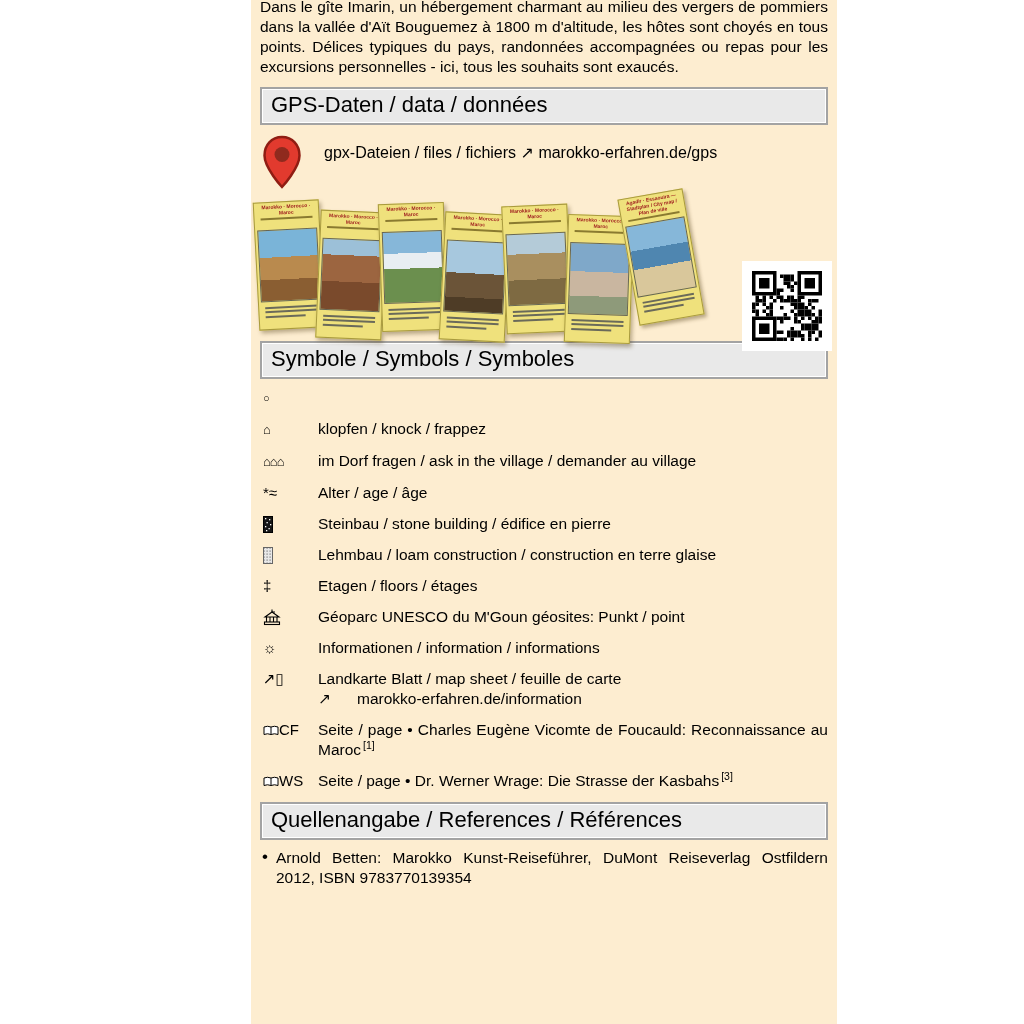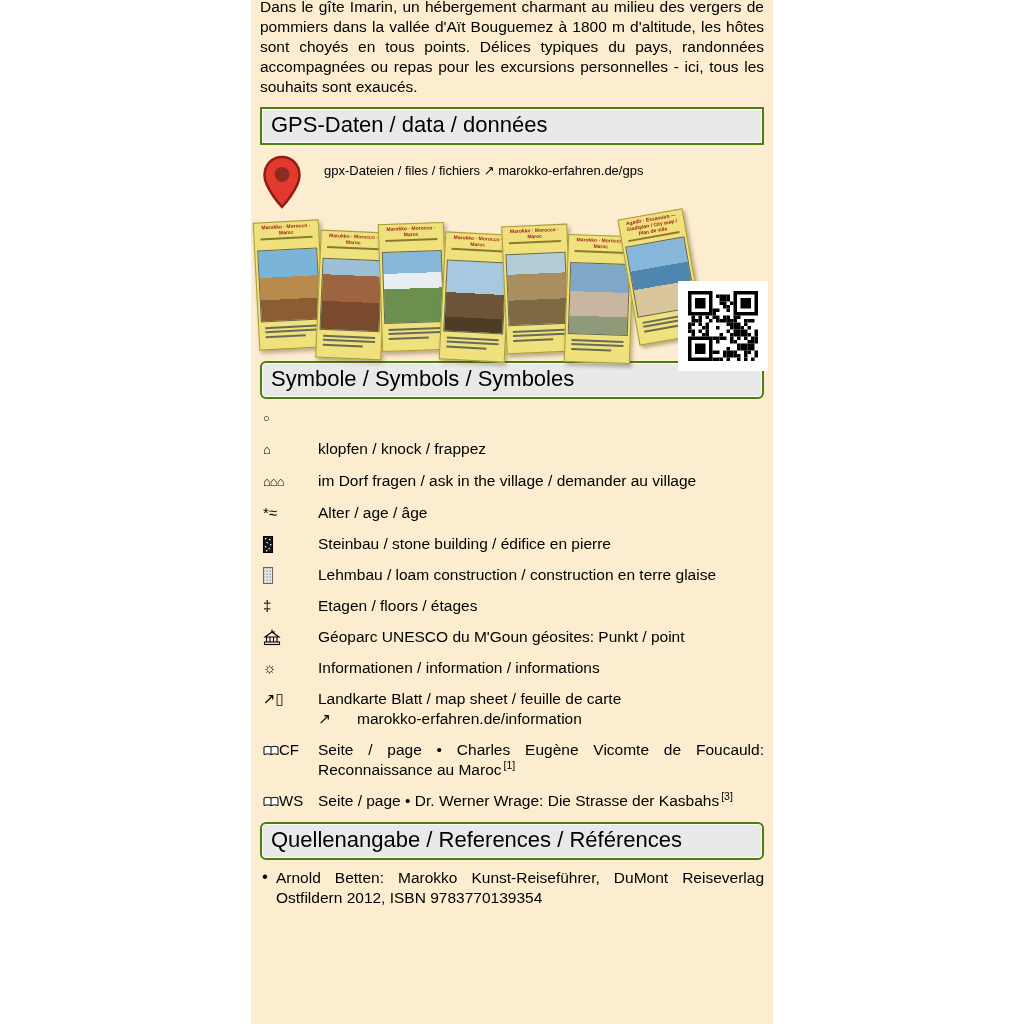--- a/index.html
+++ b/index.html
@@ -1,26 +1,26 @@
 <!DOCTYPE html>
 <html><head>
 <meta charset="utf-8">
 <style>
   html,body{margin:0;padding:0;background:#ffffff;}
   .stage{position:relative;width:1024px;height:1024px;background:#ffffff;overflow:hidden;
          font-family:"Liberation Sans","DejaVu Sans",sans-serif;color:#000;}
-  .content{position:absolute;left:251px;top:0;width:522px;height:1024px;background:#fdedd0;
+  .content{position:absolute;left:251px;top:0;width:586px;height:1024px;background:#fdedd0;
            padding:0 9px;box-sizing:border-box;overflow:hidden;}
   .intro{font-size:15.5px;line-height:20px;text-align:justify;margin:-3px 0 10px 0;}
-  .sec-bar{border:2px solid #4d7c0f;background:#e9e9e9;box-shadow:inset 0 0 0 1px #ffffff;
+  .sec-bar{border:2px solid #a3a3a3;background:#e9e9e9;box-shadow:inset 0 0 0 1px #ffffff;
            padding:3px 9px 5px 9px;font-size:22px;margin:0 0 8px 0;}
   
   .gps-wrap{position:relative;height:200px;margin-bottom:6px;}
   .pin{position:absolute;left:2px;top:2px;width:40px;height:54px;}
-  .gps-line{position:absolute;left:64px;top:10px;font-size:13px;}
+  .gps-line{position:absolute;left:64px;top:10px;font-size:16px;}
   .maps{position:absolute;left:0;top:34px;width:100%;height:166px;}
   .map{position:absolute;width:66px;height:128px;background:#efe17c;border:1px solid #a89a3e;
        box-shadow:2px 3px 4px rgba(80,60,20,.4);box-sizing:border-box;overflow:hidden;}
   .map-head{height:26px;padding:1px 2px 0 2px;text-align:center;overflow:hidden;}
   .map-title{display:block;font-size:5px;line-height:6px;color:#a02020;font-weight:bold;}
   .mbar{height:2px;background:#8a7a30;margin:2px 4px;}
   .map-photo{height:70px;margin:0 2px;border:1px solid #665;}
   .map-foot{height:24px;padding-top:2px;}
   .map-foot .mbar{background:#6a6a5a;height:2px;margin:2.5px 6px;}
   .p1{background:linear-gradient(to bottom,#7ab4d8 0 38%,#b98a4e 38% 70%,#8a5e32 70%);}
@@ -39,21 +39,21 @@
   .sym .circ{font-size:11px;}
   .sym .house{font-size:13px;letter-spacing:-1px;}
   .sym .plain{font-size:15px;}
   .sym svg{vertical-align:middle;}
   .sup{font-size:10.5px;vertical-align:super;line-height:0;margin-left:2px;}
   .gap{display:inline-block;width:26px;}
   
   .refs{margin:6px 0 0 0;padding:0 0 0 16px;list-style:none;}
   .refs li{position:relative;font-size:15.5px;line-height:20px;text-align:justify;margin-bottom:2px;}
   .refs li:before{content:"\2022";position:absolute;left:-14px;top:-1px;font-size:17px;}
-  .sect{margin-top:8px;border-radius:6px;}
+  .sect{margin-top:8px;}
 </style>
 </head>
 <body>
 
 <div class="stage">
   <div class="content">
 
     <p class="intro">Dans le gîte Imarin, un hébergement charmant au milieu des vergers de pommiers dans la vallée d'Aït Bouguemez à 1800 m d'altitude, les hôtes sont choyés en tous points. Délices typiques du pays, randonnées accompagnées ou repas pour les excursions personnelles - ici, tous les souhaits sont exaucés.</p>
 
     <div class="sec-bar">

